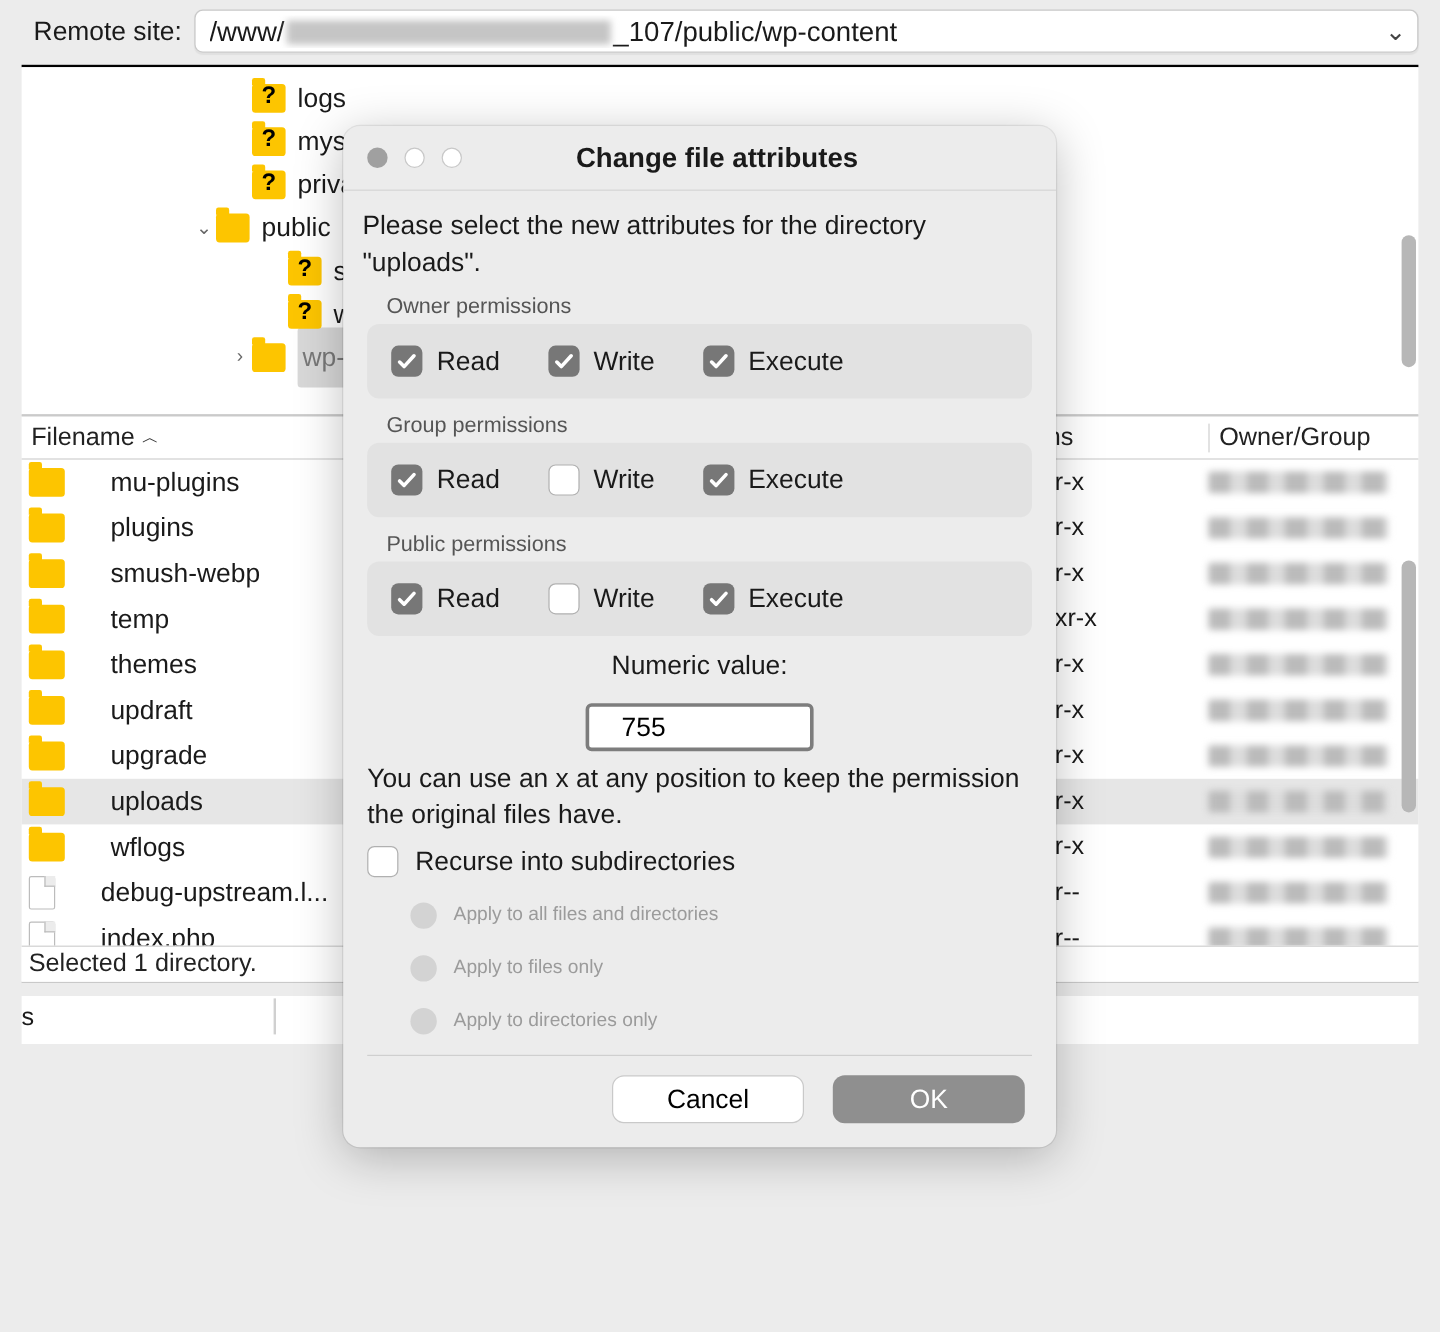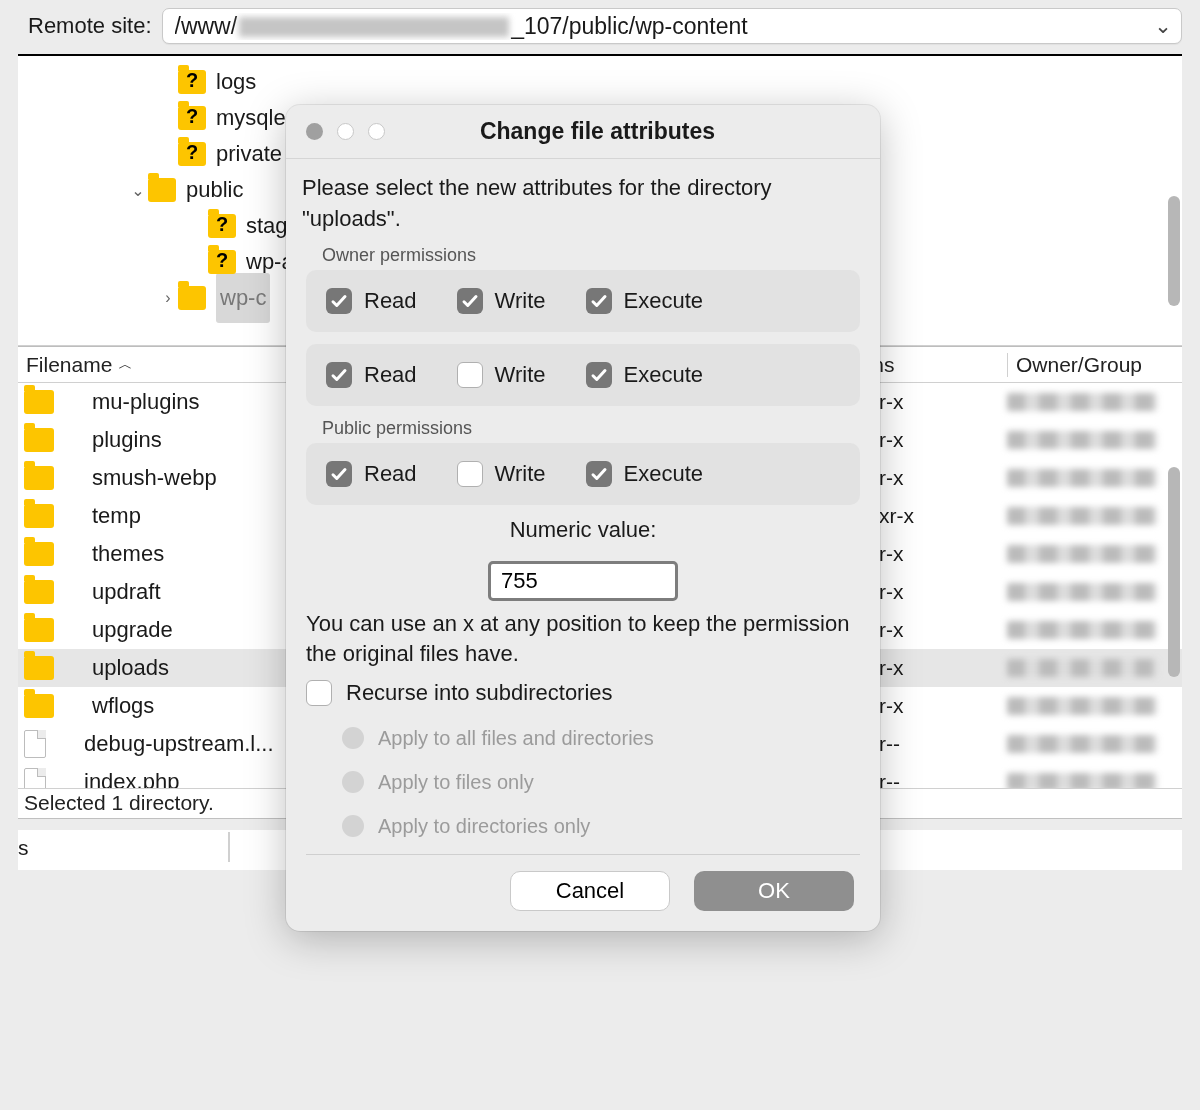--- a/index.html
+++ b/index.html
@@ -6,21 +6,21 @@
   html, body { width: 1200px; height: 1110px; font-family: -apple-system, "Helvetica Neue", Arial, sans-serif; font-size: 21px; color: #1a1a1a; background: #ececec; overflow: hidden; }
   .topbar { display: flex; align-items: center; padding: 8px 18px 10px 28px; gap: 10px; background:#ececec; }
   .topbar .label { font-size: 22px; }
   .path-combo { flex: 1; display:flex; align-items:center; background:#fff; border:1px solid #c9c9c9; border-radius:7px; height:36px; padding:0 4px 0 12px; box-shadow:0 1px 1px rgba(0,0,0,.05);}
   .path-combo .path-text { flex:1; font-size:23px; white-space:nowrap; overflow:hidden; }
   .path-text .blur { display:inline-block; width:270px; height:20px; background:#c5c5c5; filter:blur(3px); vertical-align:middle; margin:0 2px;}
   .path-combo .chev { width:28px; text-align:center; color:#444;}
   .rule { height:2px; background:#000; margin:0 18px;}
   
   .tree-panel { background:#fff; margin:0 18px; height:290px; overflow:hidden; position:relative; border-bottom:1px solid #d0d0d0;}
-  .tree { padding-top:8px;}
+  .tree { padding-top:8px;margin-left:32px;}
   .tree-row { display:flex; align-items:center; height:36px; font-size:22px; }
   .tree-row .caret { width:20px; text-align:center; color:#666; font-size:16px;}
   .tree-row .fld { width:28px; height:24px; background:#fdc500; border-radius:3px; position:relative; margin-right:10px;}
   .tree-row .fld::before{content:"";position:absolute;top:-5px;left:0;width:11px;height:6px;background:#fdc500;border-radius:2px 2px 0 0;}
   .tree-row .fld.q::after{content:"?";position:absolute;left:8px;top:-1px;font-size:20px;font-weight:900;color:#000;}
   .tree-row.sel .name{ background:#d8d8d8; color:#787878; border-radius:3px; padding:12px 4px;}
   .tree-scroll { position:absolute; right:2px; top:140px; width:12px; height:110px; background:#b7b7b7; border-radius:6px;}
   
   .list-panel { background:#fff; margin:0 18px; height:472px; position:relative; border-top:1px solid #bdbdbd;}
   .list-head { display:flex; align-items:center; height:36px; border-bottom:1px solid #d0d0d0; font-size:21px; color:#222;}
@@ -57,26 +57,26 @@
   .dlg-body{ padding:14px 16px 20px 16px; font-size:22px;}
   .dlg-body p{ line-height:1.4; margin-bottom:10px;}
   .perm-label{ font-size:18px; color:#555; margin:6px 0 4px 20px;}
   .perm-group{ background:#e2e2e2; border-radius:10px; padding:18px 20px; margin:2px 4px 12px 4px; display:flex; gap:40px; align-items:center;}
   .cb{ display:inline-flex; align-items:center; gap:12px; font-size:22px; cursor:pointer;}
   .cb .box{ width:26px;height:26px;border-radius:6px;display:flex;align-items:center;justify-content:center;}
   .cb .box.on{ background:#777;}
   .cb .box.off{ background:#fff; border:1px solid #b0b0b0;}
   .cb .box.on svg{ width:18px;height:18px;}
   .numrow{ display:flex; align-items:center; gap:18px; margin:12px 4px 8px 4px;flex-direction:column;}
-  .numrow input{ width:190px; height:40px; border:3px solid #7d7d7d; border-radius:5px; font-size:22px; padding:0 10px; background:#fff;}
+  .numrow input{ width:190px; height:40px; border:3px solid #7d7d7d; border-radius:5px; font-size:22px; padding:0 27px; background:#fff;}
   .hint{ font-size:22px; line-height:1.35; margin:6px 4px 16px 4px;}
   .recurse{ display:flex; align-items:center; gap:14px; margin:6px 4px 10px 4px;}
   .recurse .box{ width:26px;height:26px;border-radius:6px;background:#fff;border:1px solid #b0b0b0;}
   .radios{ margin-left:40px;}
-  .radio{ display:flex; align-items:center; gap:14px; font-size:20px; color:#9b9b9b; height:44px;}
+  .radio{ display:flex; align-items:center; gap:14px; font-size:16px; color:#9b9b9b; height:44px;}
   .radio .r{ width:22px;height:22px;border-radius:50%;background:#d3d3d3;}
   .dlg-hr{ height:1px; background:#cfcfcf; margin:6px 4px 16px 4px;}
   .dlg-btns{ display:flex; justify-content:flex-end; gap:24px; padding-right:10px;}
   .btn{ width:160px; height:40px; border-radius:10px; font-size:22px; border:none; cursor:pointer;}
   .btn.cancel{ background:#fff; border:1px solid #c9c9c9;}
   .btn.ok{ background:#8f8f8f; color:#fff;}
 </style>
 </head>
 <body>
 
@@ -282,20 +282,21 @@
           </label>
           <label class="cb">
             <span class="box on">
               <svg viewBox="0 0 24 24" fill="none" stroke="#fff" stroke-width="4" stroke-linecap="round" stroke-linejoin="round">
                 <polyline points="4 13 9 18 20 6"></polyline>
               </svg>
             </span>
             <span>Execute</span>
           </label>
         </div>
+        <div class="perm-label">Group permissions</div>
         <div class="perm-group">
           <label class="cb">
             <span class="box on">
               <svg viewBox="0 0 24 24" fill="none" stroke="#fff" stroke-width="4" stroke-linecap="round" stroke-linejoin="round">
                 <polyline points="4 13 9 18 20 6"></polyline>
               </svg>
             </span>
             <span>Read</span>
           </label>
           <label class="cb">

